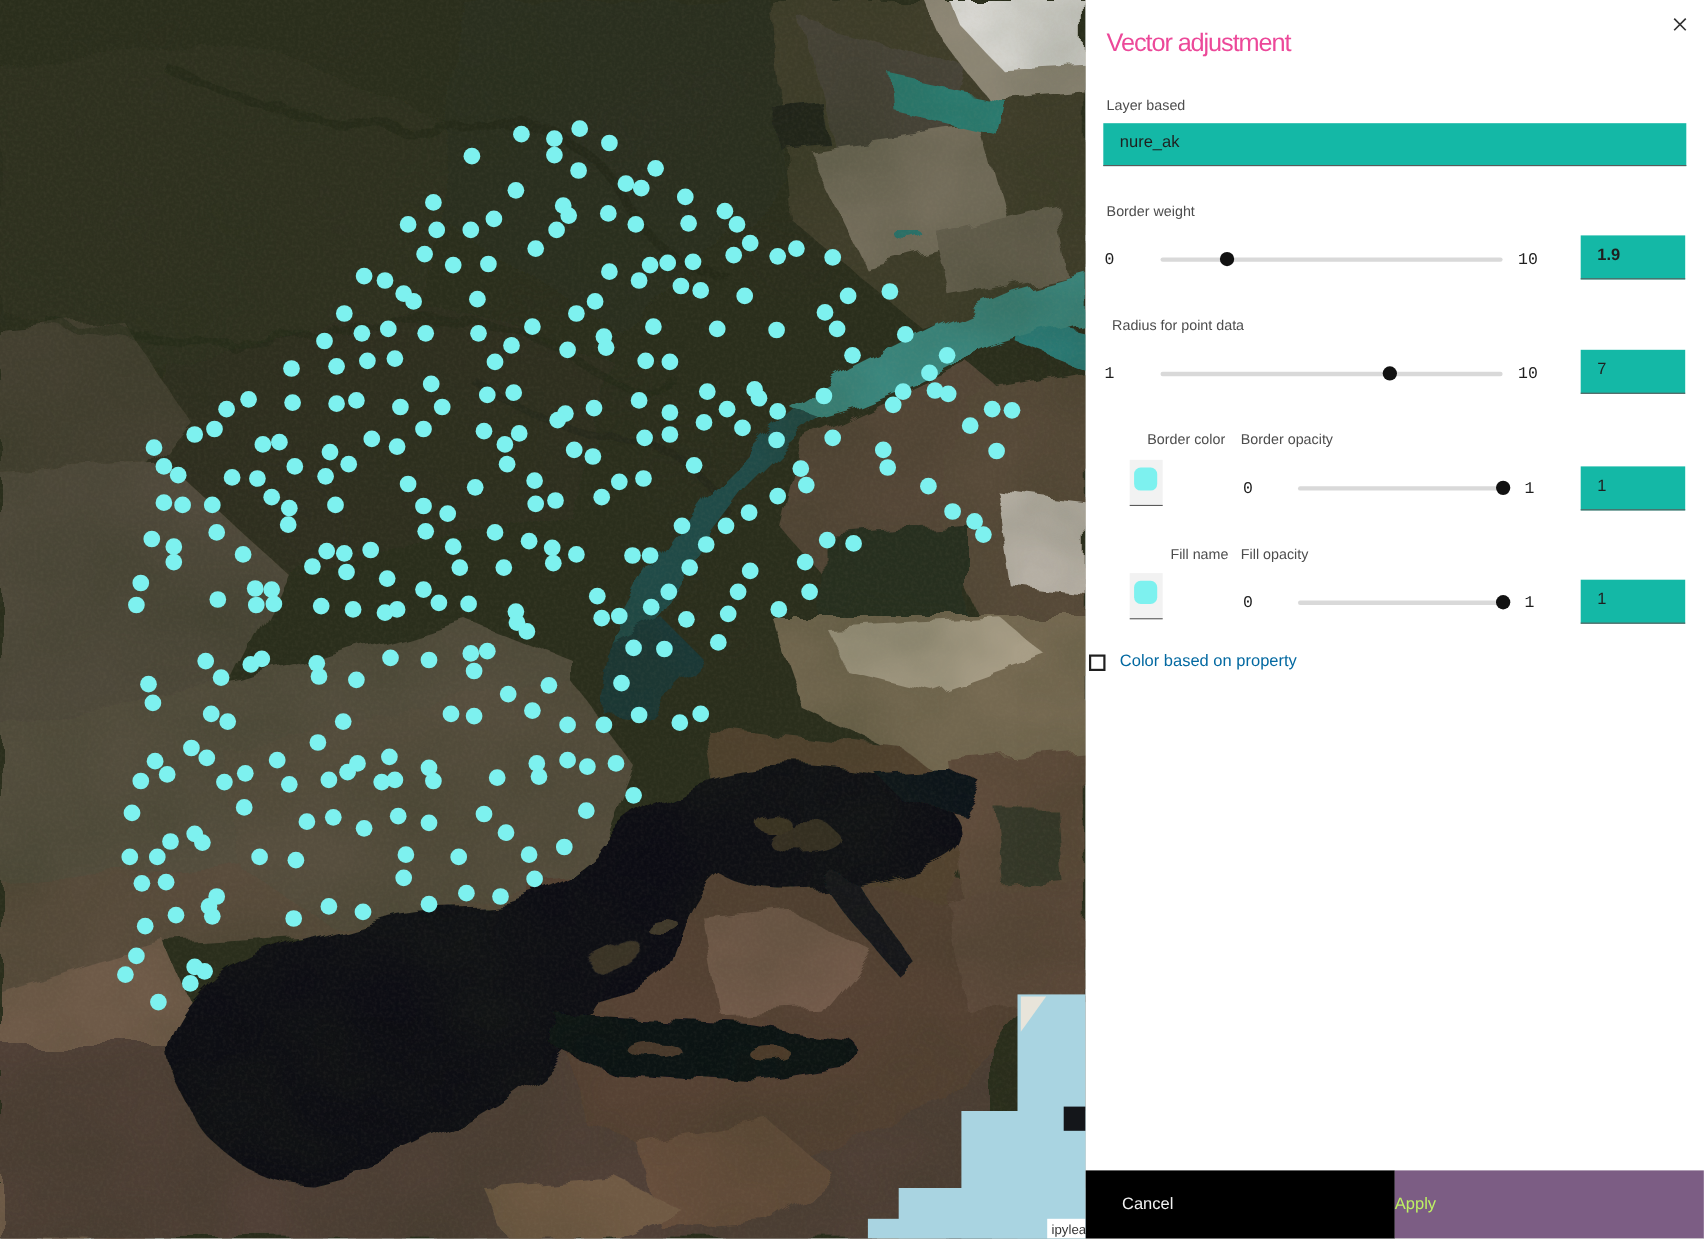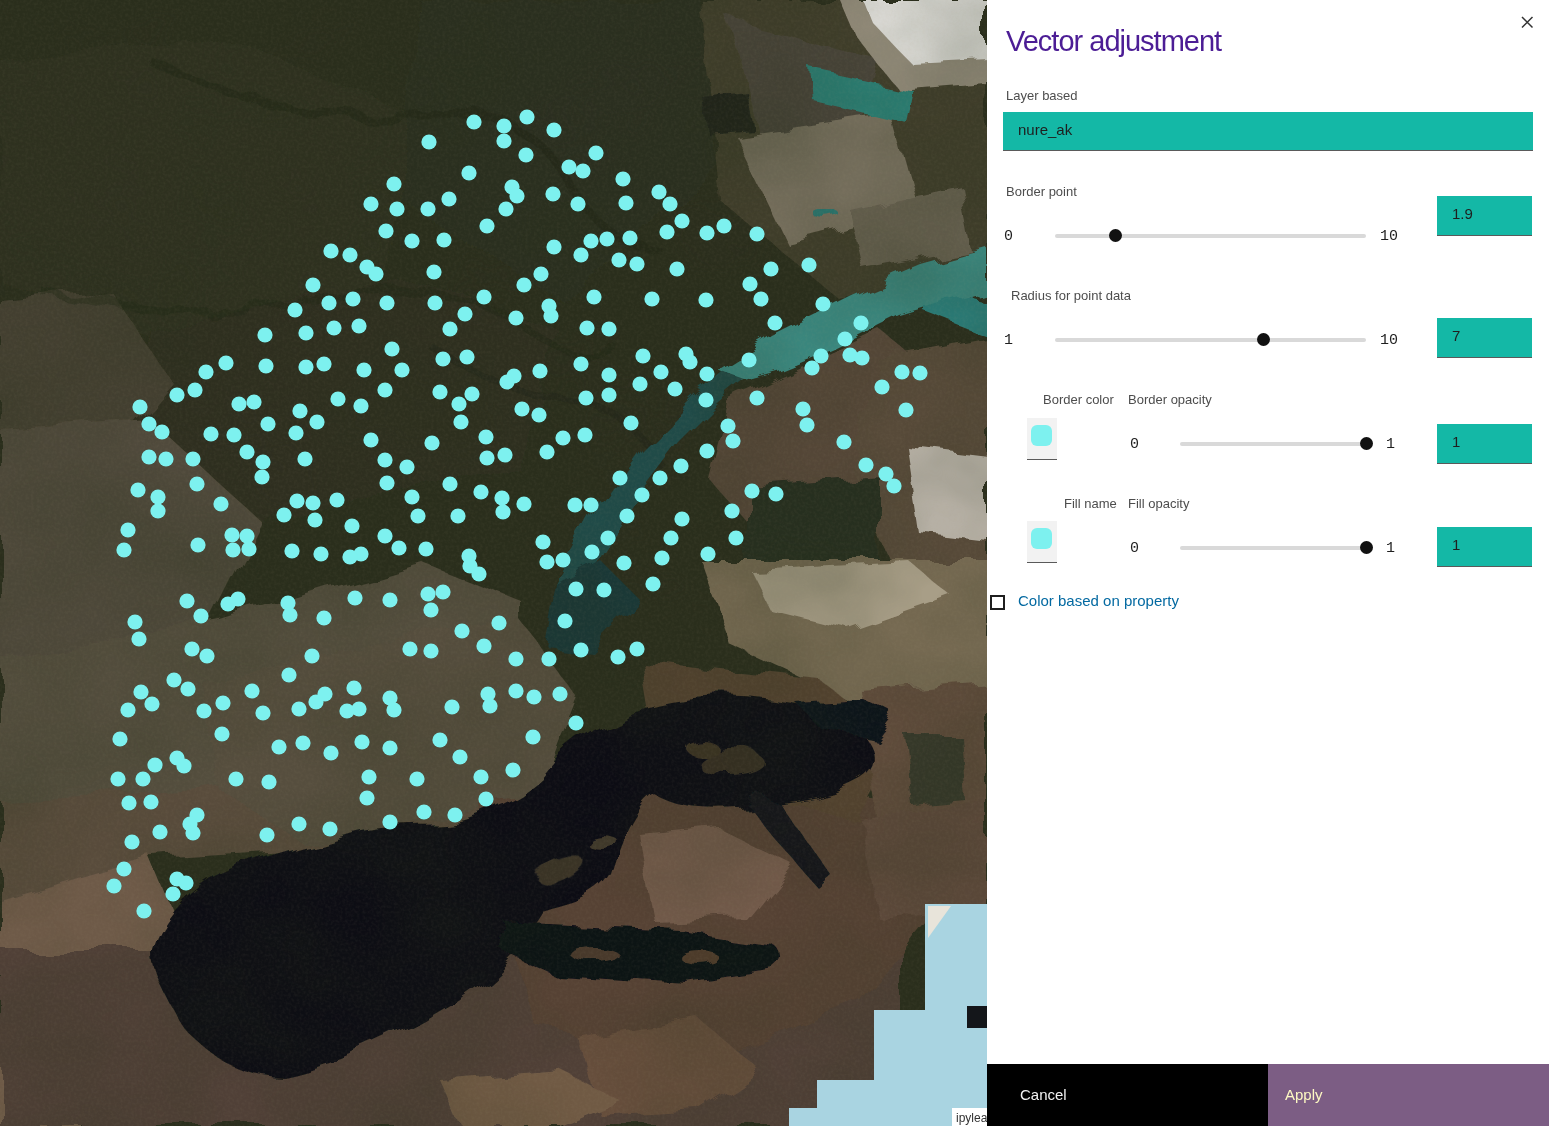--- a/index.html
+++ b/index.html
@@ -1,33 +1,33 @@
 <!DOCTYPE html>
 <html><head><meta charset="utf-8"><style>
 * {margin:0; padding:0; box-sizing:border-box;}
 html,body {width:1549px; height:1126px; overflow:hidden; font-family:"Liberation Sans", sans-serif; background:#fff;}
 .wrap {position:relative; width:1549px; height:1126px;}
 .map {position:absolute; left:0; top:0; width:987px; height:1126px; overflow:hidden;}
 .panel {position:absolute; left:987px; top:0; width:562px; height:1126px; background:#fff;}
-.title {position:absolute; left:19px; top:25px; font-size:29px; letter-spacing:-1px; color:#4c1d95;}
+.title {position:absolute; left:19px; top:25px; font-size:23px; letter-spacing:-1px; color:#ec4899;}
 .close {position:absolute; right:13px; top:13px; width:18px; height:18px;}
 .close svg {display:block;}
 .lbl {position:absolute; font-size:13px; color:#4d4d4d;}
 .field {position:absolute; background:#14b8a6; border-bottom:1px solid #5a5a5a;}
 .field span {position:absolute; left:15px; top:9px; font-size:15px; color:#1f1f1f;}
 .num {position:absolute; font-family:"Liberation Mono", monospace; font-size:15px; color:#1f1f1f;}
 .track {position:absolute; height:4px; background:#d9d9d9; border-radius:2px;}
 .knob {position:absolute; width:13px; height:13px; border-radius:50%; background:#111;}
 .swatch {position:absolute; width:30px; height:42px; background:#f2f2f2; border-bottom:1px solid #5a5a5a;}
 .swatch i {position:absolute; left:4px; top:7px; width:21px; height:21px; background:#7df1ef; border-radius:6px;}
 .cb {position:absolute; left:3px; top:595px; width:15px; height:15px; border:2px solid #1f1f1f; background:#fff;}
 .cbl {position:absolute; left:31px; top:592px; font-size:15px; color:#0369a1;}
 .btm {position:absolute; left:0; bottom:0; width:562px; height:62px;}
 .cancel {position:absolute; left:0; top:0; width:281px; height:72px; background:#000000; color:#f2f2f2; font-size:15px; line-height:62px; padding-left:33px;}
-.apply {position:absolute; left:281px; top:0; width:281px; height:62px; background:#7c5d84; color:#fef9c3; font-size:15px; line-height:62px; padding-left:17px;}
+.apply {position:absolute; left:281px; top:0; width:281px; height:62px; background:#7c5d84; color:#bef264; font-size:15px; line-height:62px; }
 </style></head>
 <body>
 <div class="wrap">
 <div class="map"><svg width="987" height="1126" viewBox="0 0 987 1126">
 <defs>
 <filter id="rough" x="-10%" y="-10%" width="120%" height="120%">
             <feTurbulence type="fractalNoise" baseFrequency="0.015" numOctaves="3" seed="7" result="n"></feTurbulence>
 <feDisplacementMap in="SourceGraphic" in2="n" scale="26"></feDisplacementMap>
           </filter>
 <filter id="rough2" x="-15%" y="-15%" width="130%" height="130%">
@@ -450,26 +450,26 @@
         <svg width="18" height="18" viewBox="0 0 18 18">
           <path d="M4 4 L14.5 14.5 M14.5 4 L4 14.5" stroke="#333" stroke-width="1.5"></path>
         </svg>
       </div>
 
   <div class="lbl" style="left:19px; top:88px;">Layer based</div>
   <div class="field" style="left:16px; top:112px; width:530px; height:39px;">
         <span>nure_ak</span>
       </div>
 
-  <div class="lbl" style="left:19px; top:184px;">Border point</div>
+  <div class="lbl" style="left:19px; top:184px;">Border weight</div>
   <div class="num" style="left:17px; top:228px;">0</div>
   <div class="track" style="left:68px; top:234px; width:311px;"></div>
   <div class="knob" style="left:122px; top:229px;"></div>
   <div class="num" style="left:393px; top:228px;">10</div>
-  <div class="field" style="left:450px; top:196px; width:95px; height:40px;">
+  <div class="field" style="left:450px; top:214px; width:95px; height:40px;font-weight:bold;">
         <span>1.9</span>
       </div>
 
   <div class="lbl" style="left:24px; top:288px;">Radius for point data</div>
   <div class="num" style="left:17px; top:332px;">1</div>
   <div class="track" style="left:68px; top:338px; width:311px;"></div>
   <div class="knob" style="left:270px; top:333px;"></div>
   <div class="num" style="left:393px; top:332px;">10</div>
   <div class="field" style="left:450px; top:318px; width:95px; height:40px;">
         <span>7</span>

